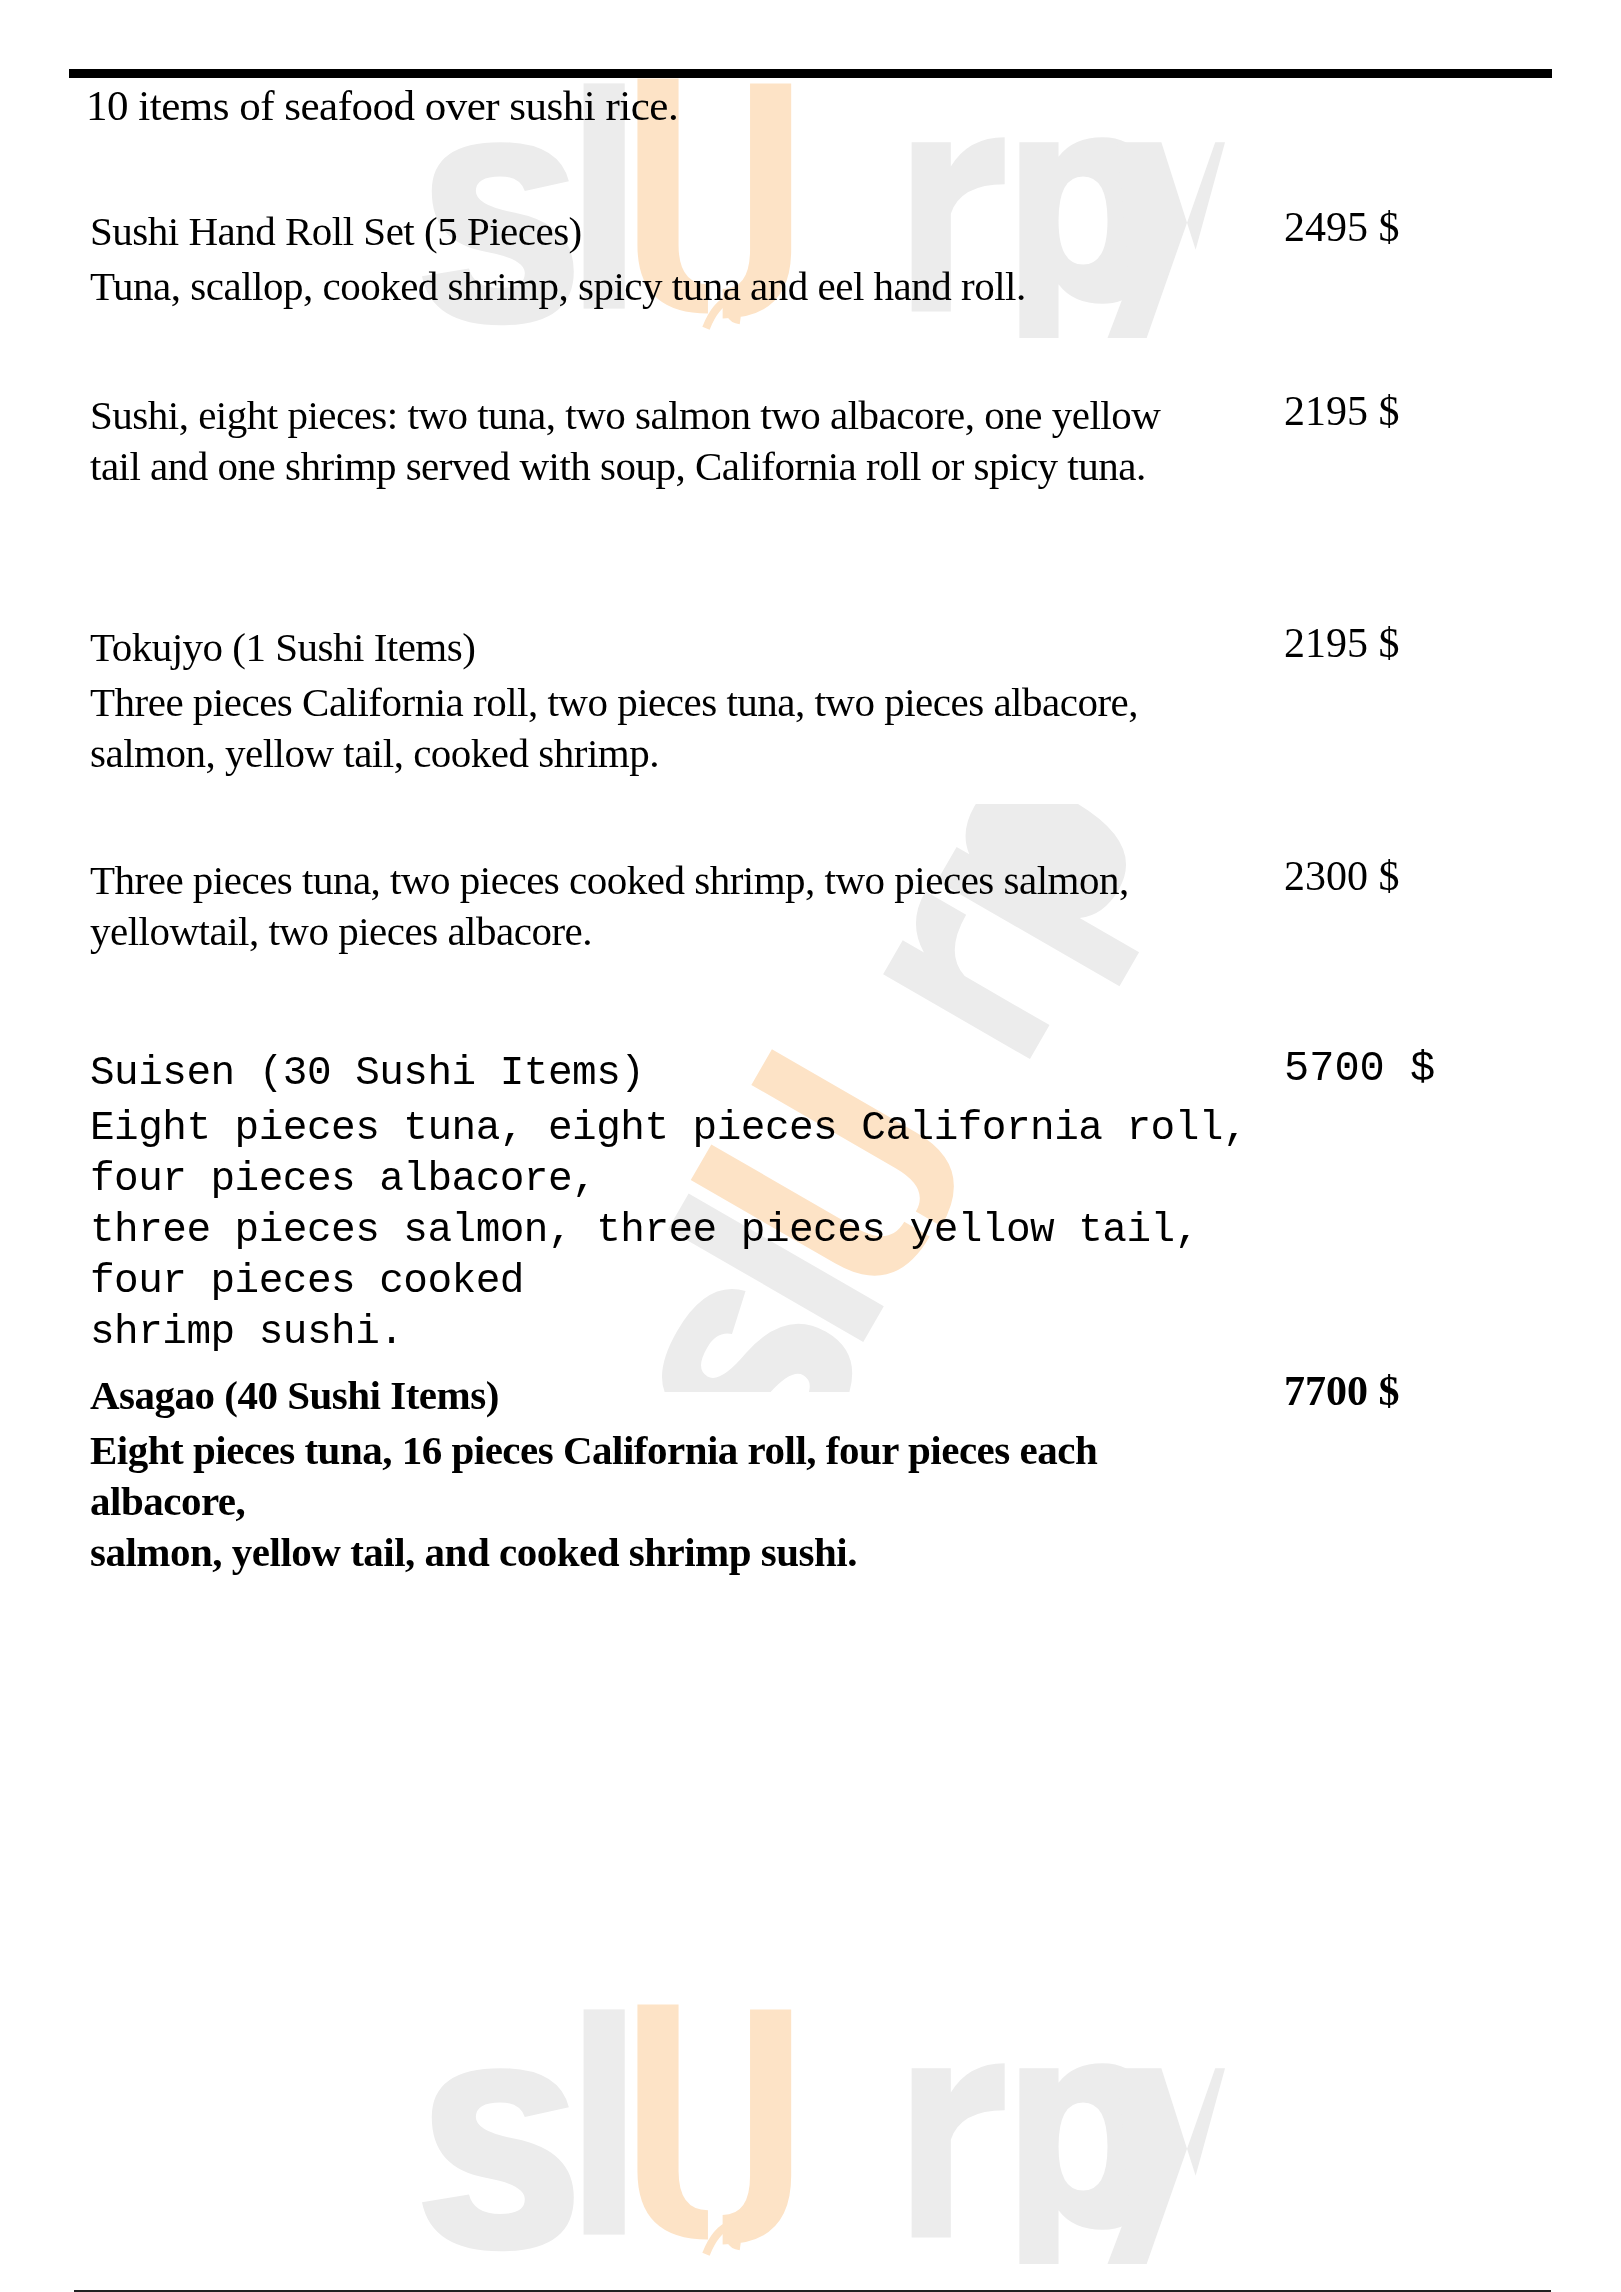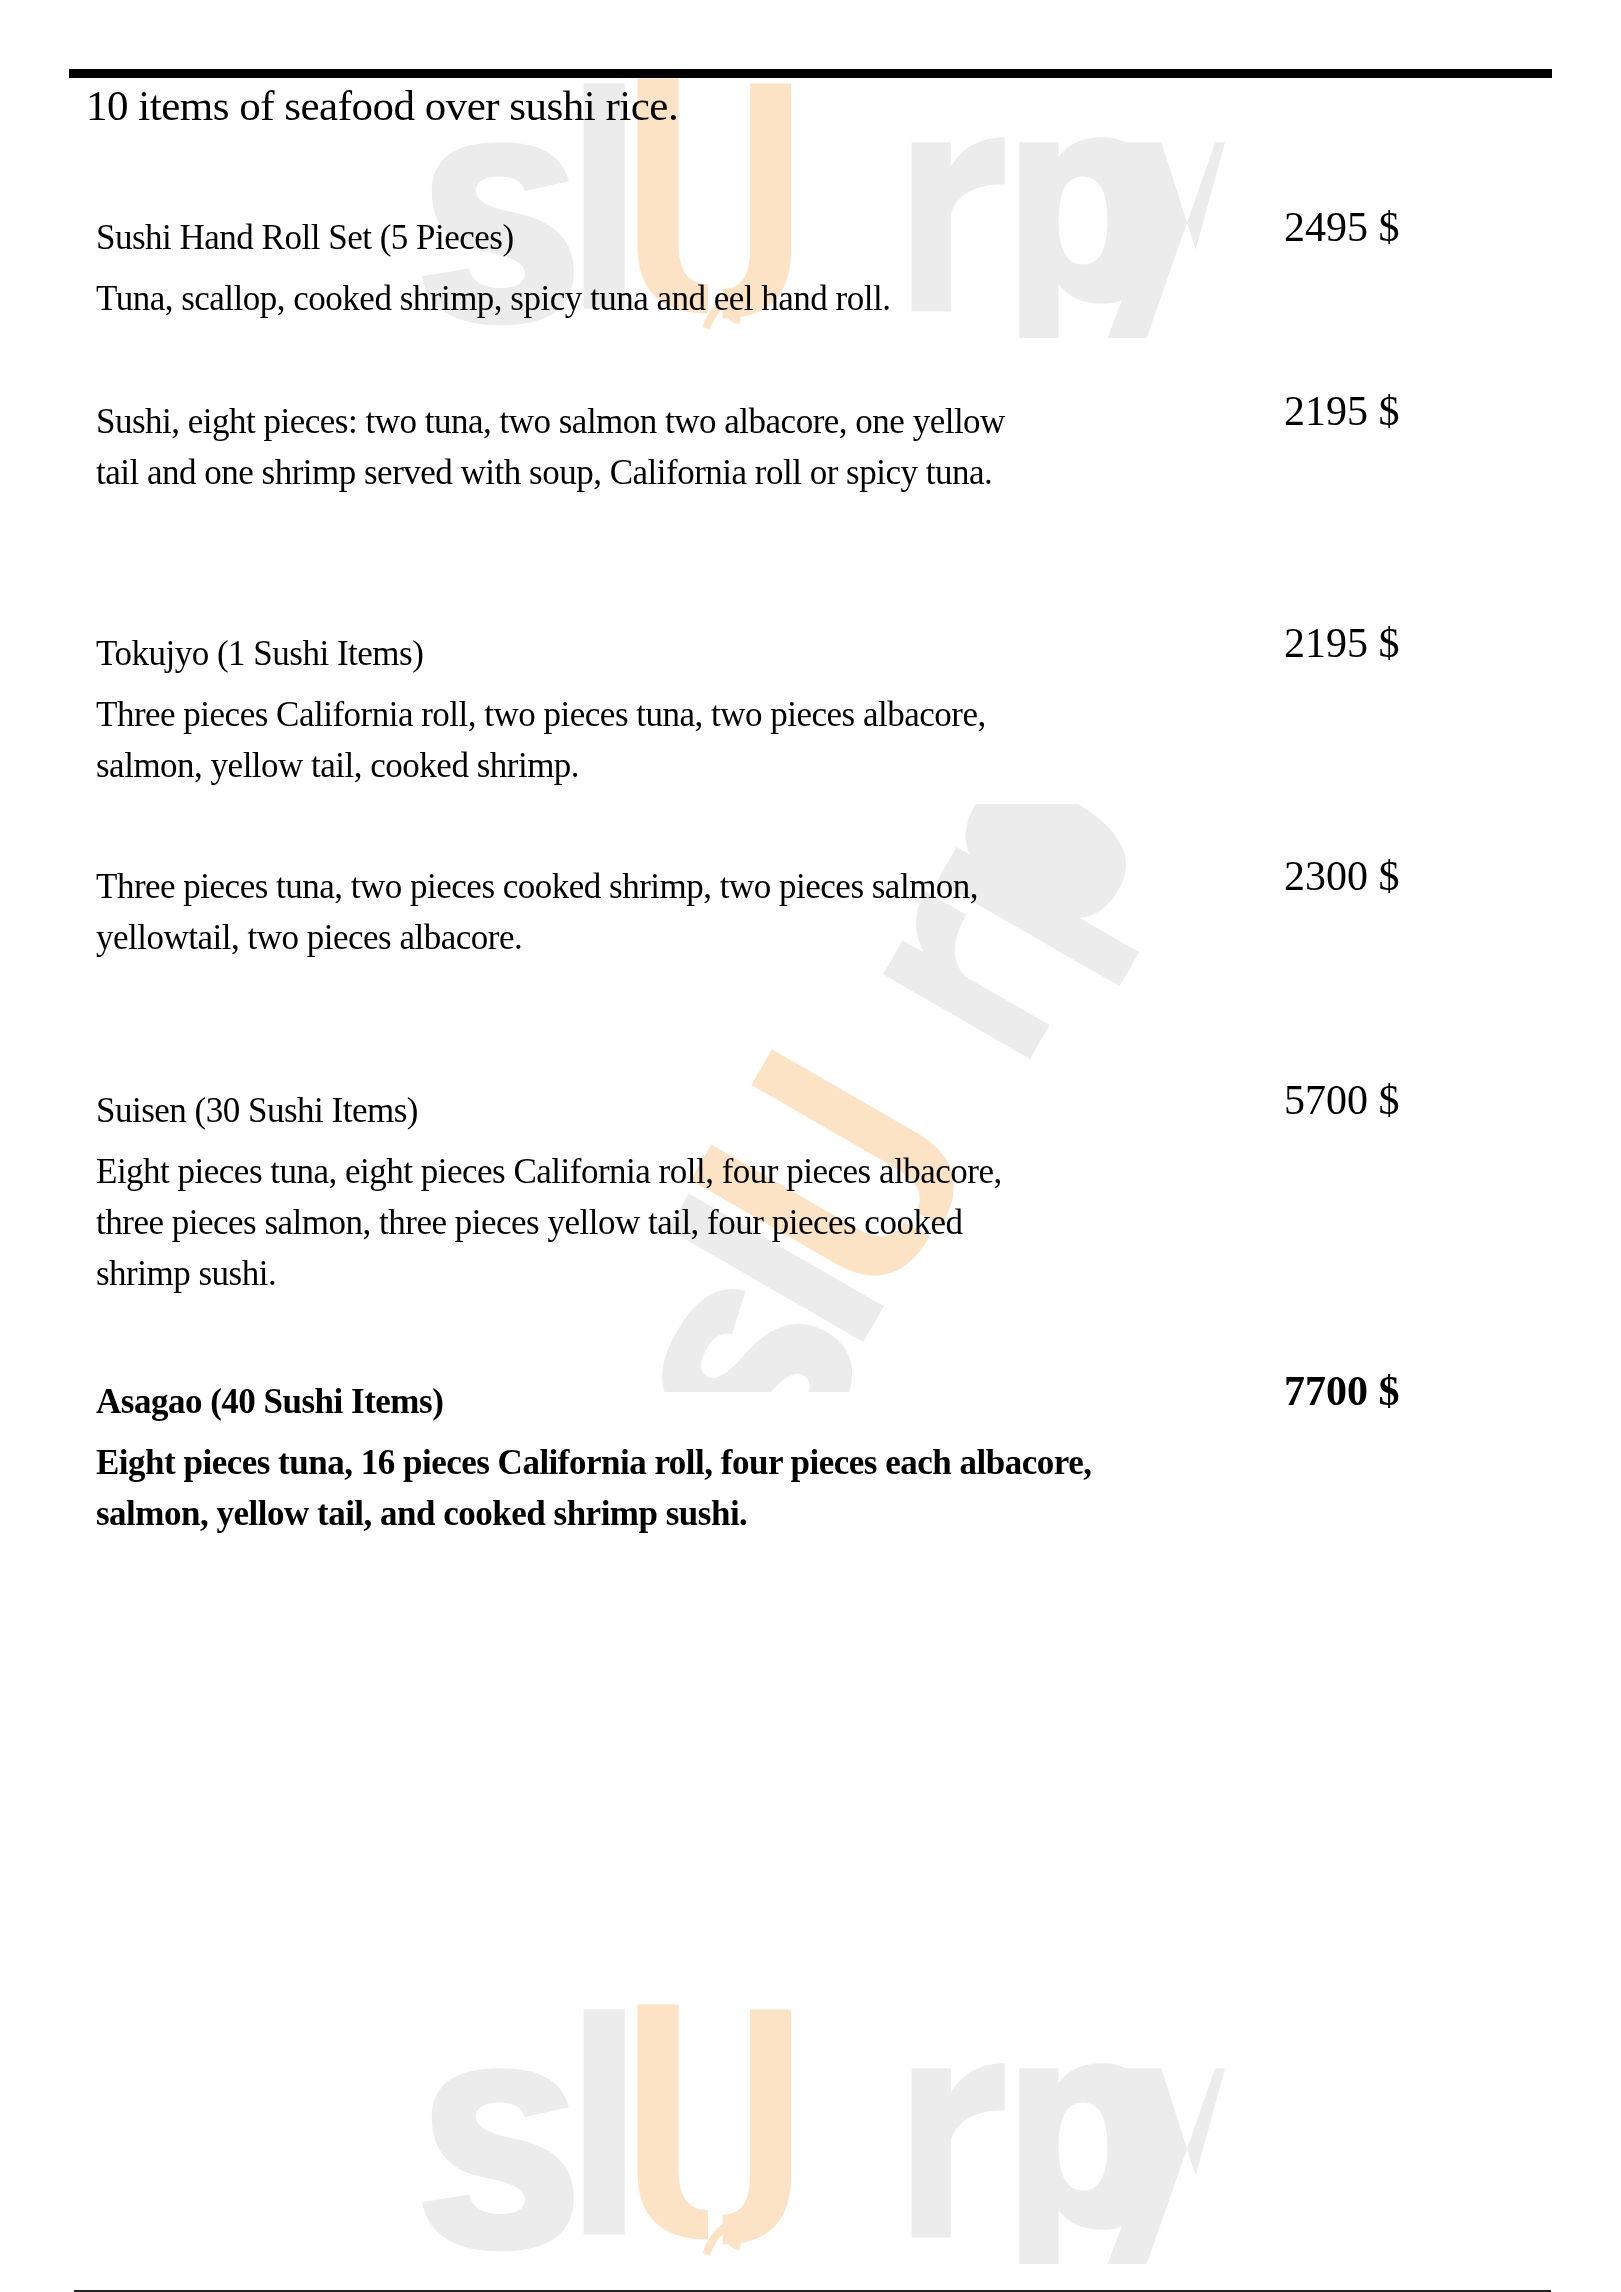--- a/index.html
+++ b/index.html
@@ -50,25 +50,25 @@
       font-size: 43px;
       line-height: 51px;
       letter-spacing: -0.5px;
     }
     .item {
       position: absolute;
       left: 86px;
       width: 1157px;
     }
     .item-title, .item-desc {
-      font-size: 35px;
+      font-size: 41px;
       line-height: 51px;
       letter-spacing: -0.5px;
       white-space: pre-wrap;
-      margin: 10px;
+      margin: 4px;
     }
     .item-desc {
       width: 1166px;
     }
     .price {
       position: absolute;
       left: 1198px;
       top: 0;
       font-size: 42px;
       line-height: 51px;
@@ -151,21 +151,21 @@
 salmon, yellow tail, cooked shrimp.</p>
     <span class="price">2195 $</span>
   </div>
 
   <div class="item" style="top:851px;">
     <p class="item-desc">Three pieces tuna, two pieces cooked shrimp, two pieces salmon,
 yellowtail, two pieces albacore.</p>
     <span class="price">2300 $</span>
   </div>
 
-  <div class="item" style="top:1075px;">
+  <div class="item" style="top:1044px;font-family:Liberation Mono, monospace;">
     <p class="item-title">Suisen (30 Sushi Items)</p>
     <p class="item-desc">Eight pieces tuna, eight pieces California roll, four pieces albacore,
 three pieces salmon, three pieces yellow tail, four pieces cooked
 shrimp sushi.</p>
     <span class="price">5700 $</span>
   </div>
 
   <div class="item" style="top:1366px;font-weight:bold;">
     <p class="item-title">Asagao (40 Sushi Items)</p>
     <p class="item-desc">Eight pieces tuna, 16 pieces California roll, four pieces each albacore,

